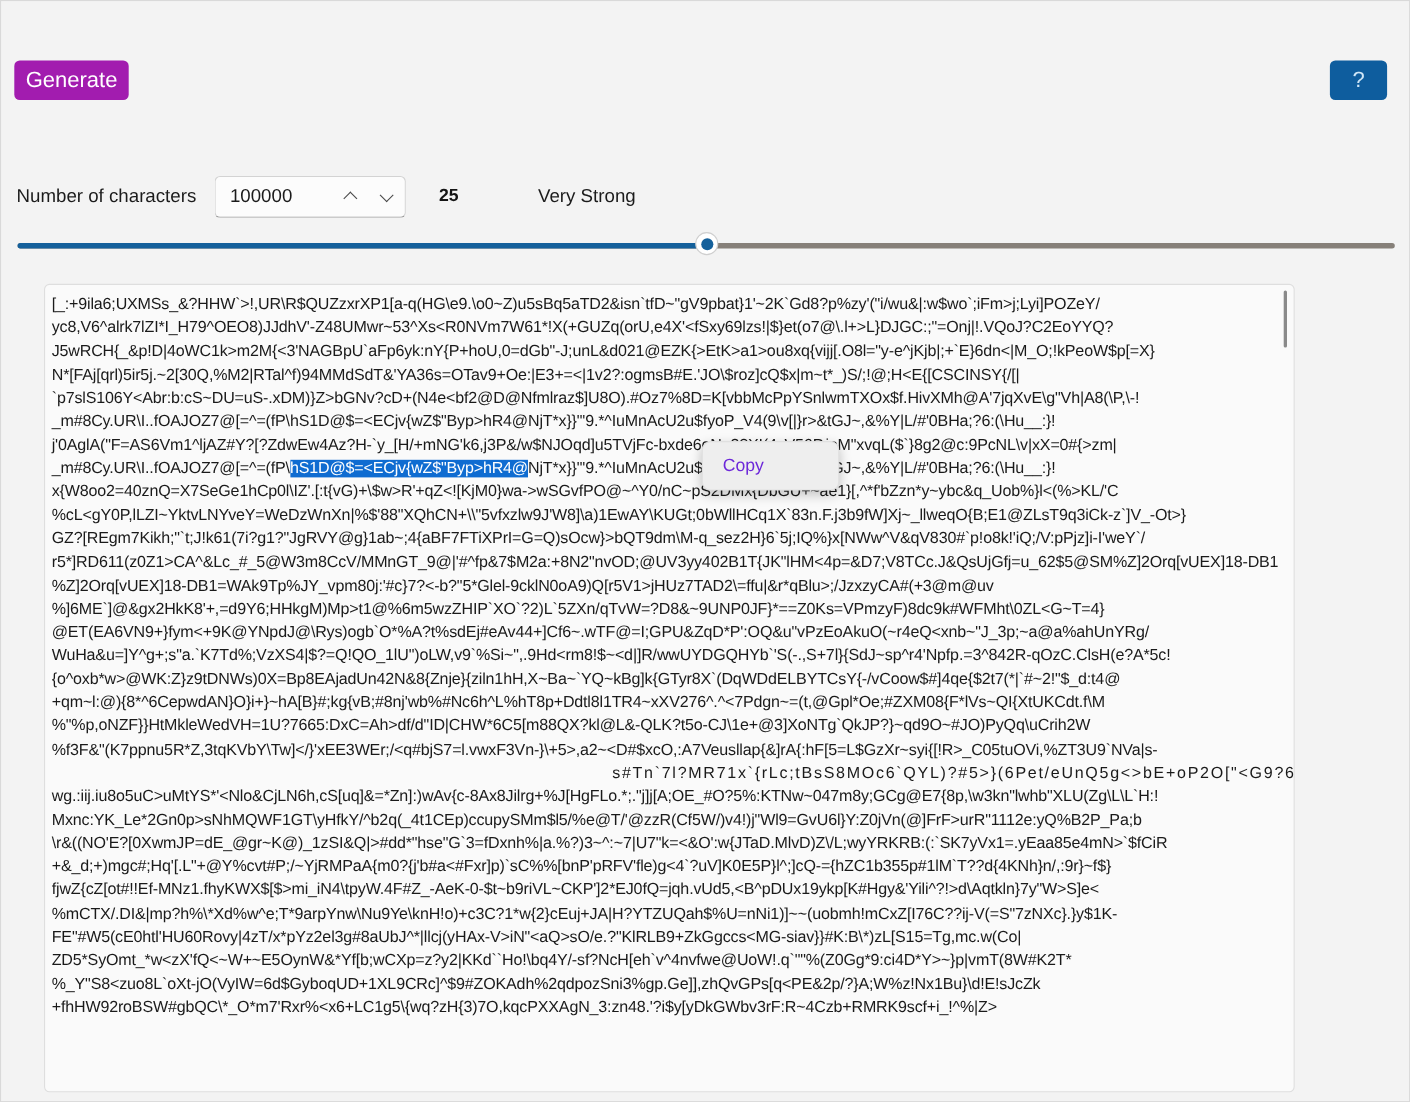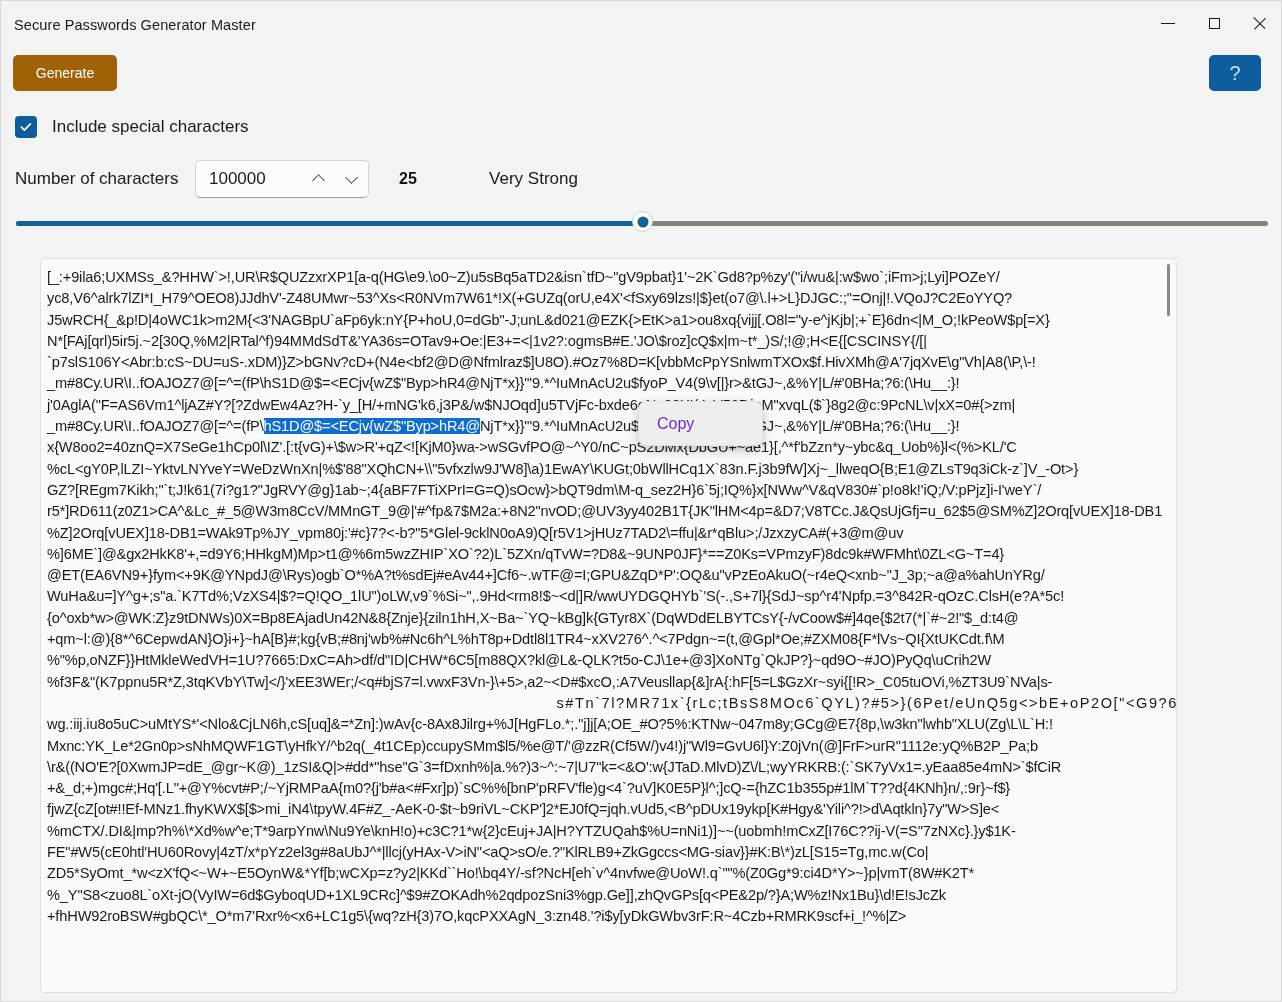--- a/index.html
+++ b/index.html
@@ -79,26 +79,26 @@
     left: 0; top: 6.5px;
     width: 16px; height: 1px;
     background: #1a1a1a;
   }
   .glyph-close::before { transform: rotate(45deg); transform-origin: 0 0; left: 1px; top: 1px; }
   .glyph-close::after  { transform: rotate(-45deg); transform-origin: 0 0; left: 1px; top: 13px; }
 
   
   .btn-primary {
     position: absolute;
-    background: #a16207;
+    background: #a21caf;
     color: #ffffff;
     border: none;
     border-radius: 5px;
     font-family: "Liberation Sans", sans-serif;
-    font-size: 14px;
+    font-size: 20px;
     line-height: 1;
     cursor: default;
     padding: 0 16px;
     height: 36px;
     display: flex;
     align-items: center;
     justify-content: center;
     white-space: nowrap;
     text-align: center;
   }
@@ -345,46 +345,24 @@
     color: #6d28d9;
     margin-left: 18px;
     white-space: nowrap;
   }
 </style>
 </head>
 <body>
 
 <div id="app">
 
-  <div class="titlebar">
-    <div class="titlebar-text">Secure Passwords Generator Master</div>
-    <div class="win-controls">
-      <div class="win-btn">
-        <span class="glyph-min"></span>
-      </div>
-      <div class="win-btn">
-        <span class="glyph-max"></span>
-      </div>
-      <div class="win-btn close">
-        <span class="glyph-close"></span>
-      </div>
-    </div>
-  </div>
 
   <button id="btn-generate" class="btn-primary">Generate</button>
   <button id="btn-help">?</button>
 
-  <div class="checkbox-row">
-    <span class="checkbox">
-      <svg width="14" height="14" viewBox="0 0 14 14">
-        <path d="M2.4 7.2 L5.4 10.2 L11.4 3.8" stroke="#ffffff" stroke-width="1.7" fill="none" stroke-linecap="round" stroke-linejoin="round"></path>
-      </svg>
-    </span>
-    <span class="checkbox-label">Include special characters</span>
-  </div>
 
   <div class="num-label">Number of characters</div>
 
   <div class="spinner">
     <span class="spinner-value">100000</span>
     <span class="spin-btn">
       <span class="chev up"></span>
     </span>
     <span class="spin-btn">
       <span class="chev down"></span>

